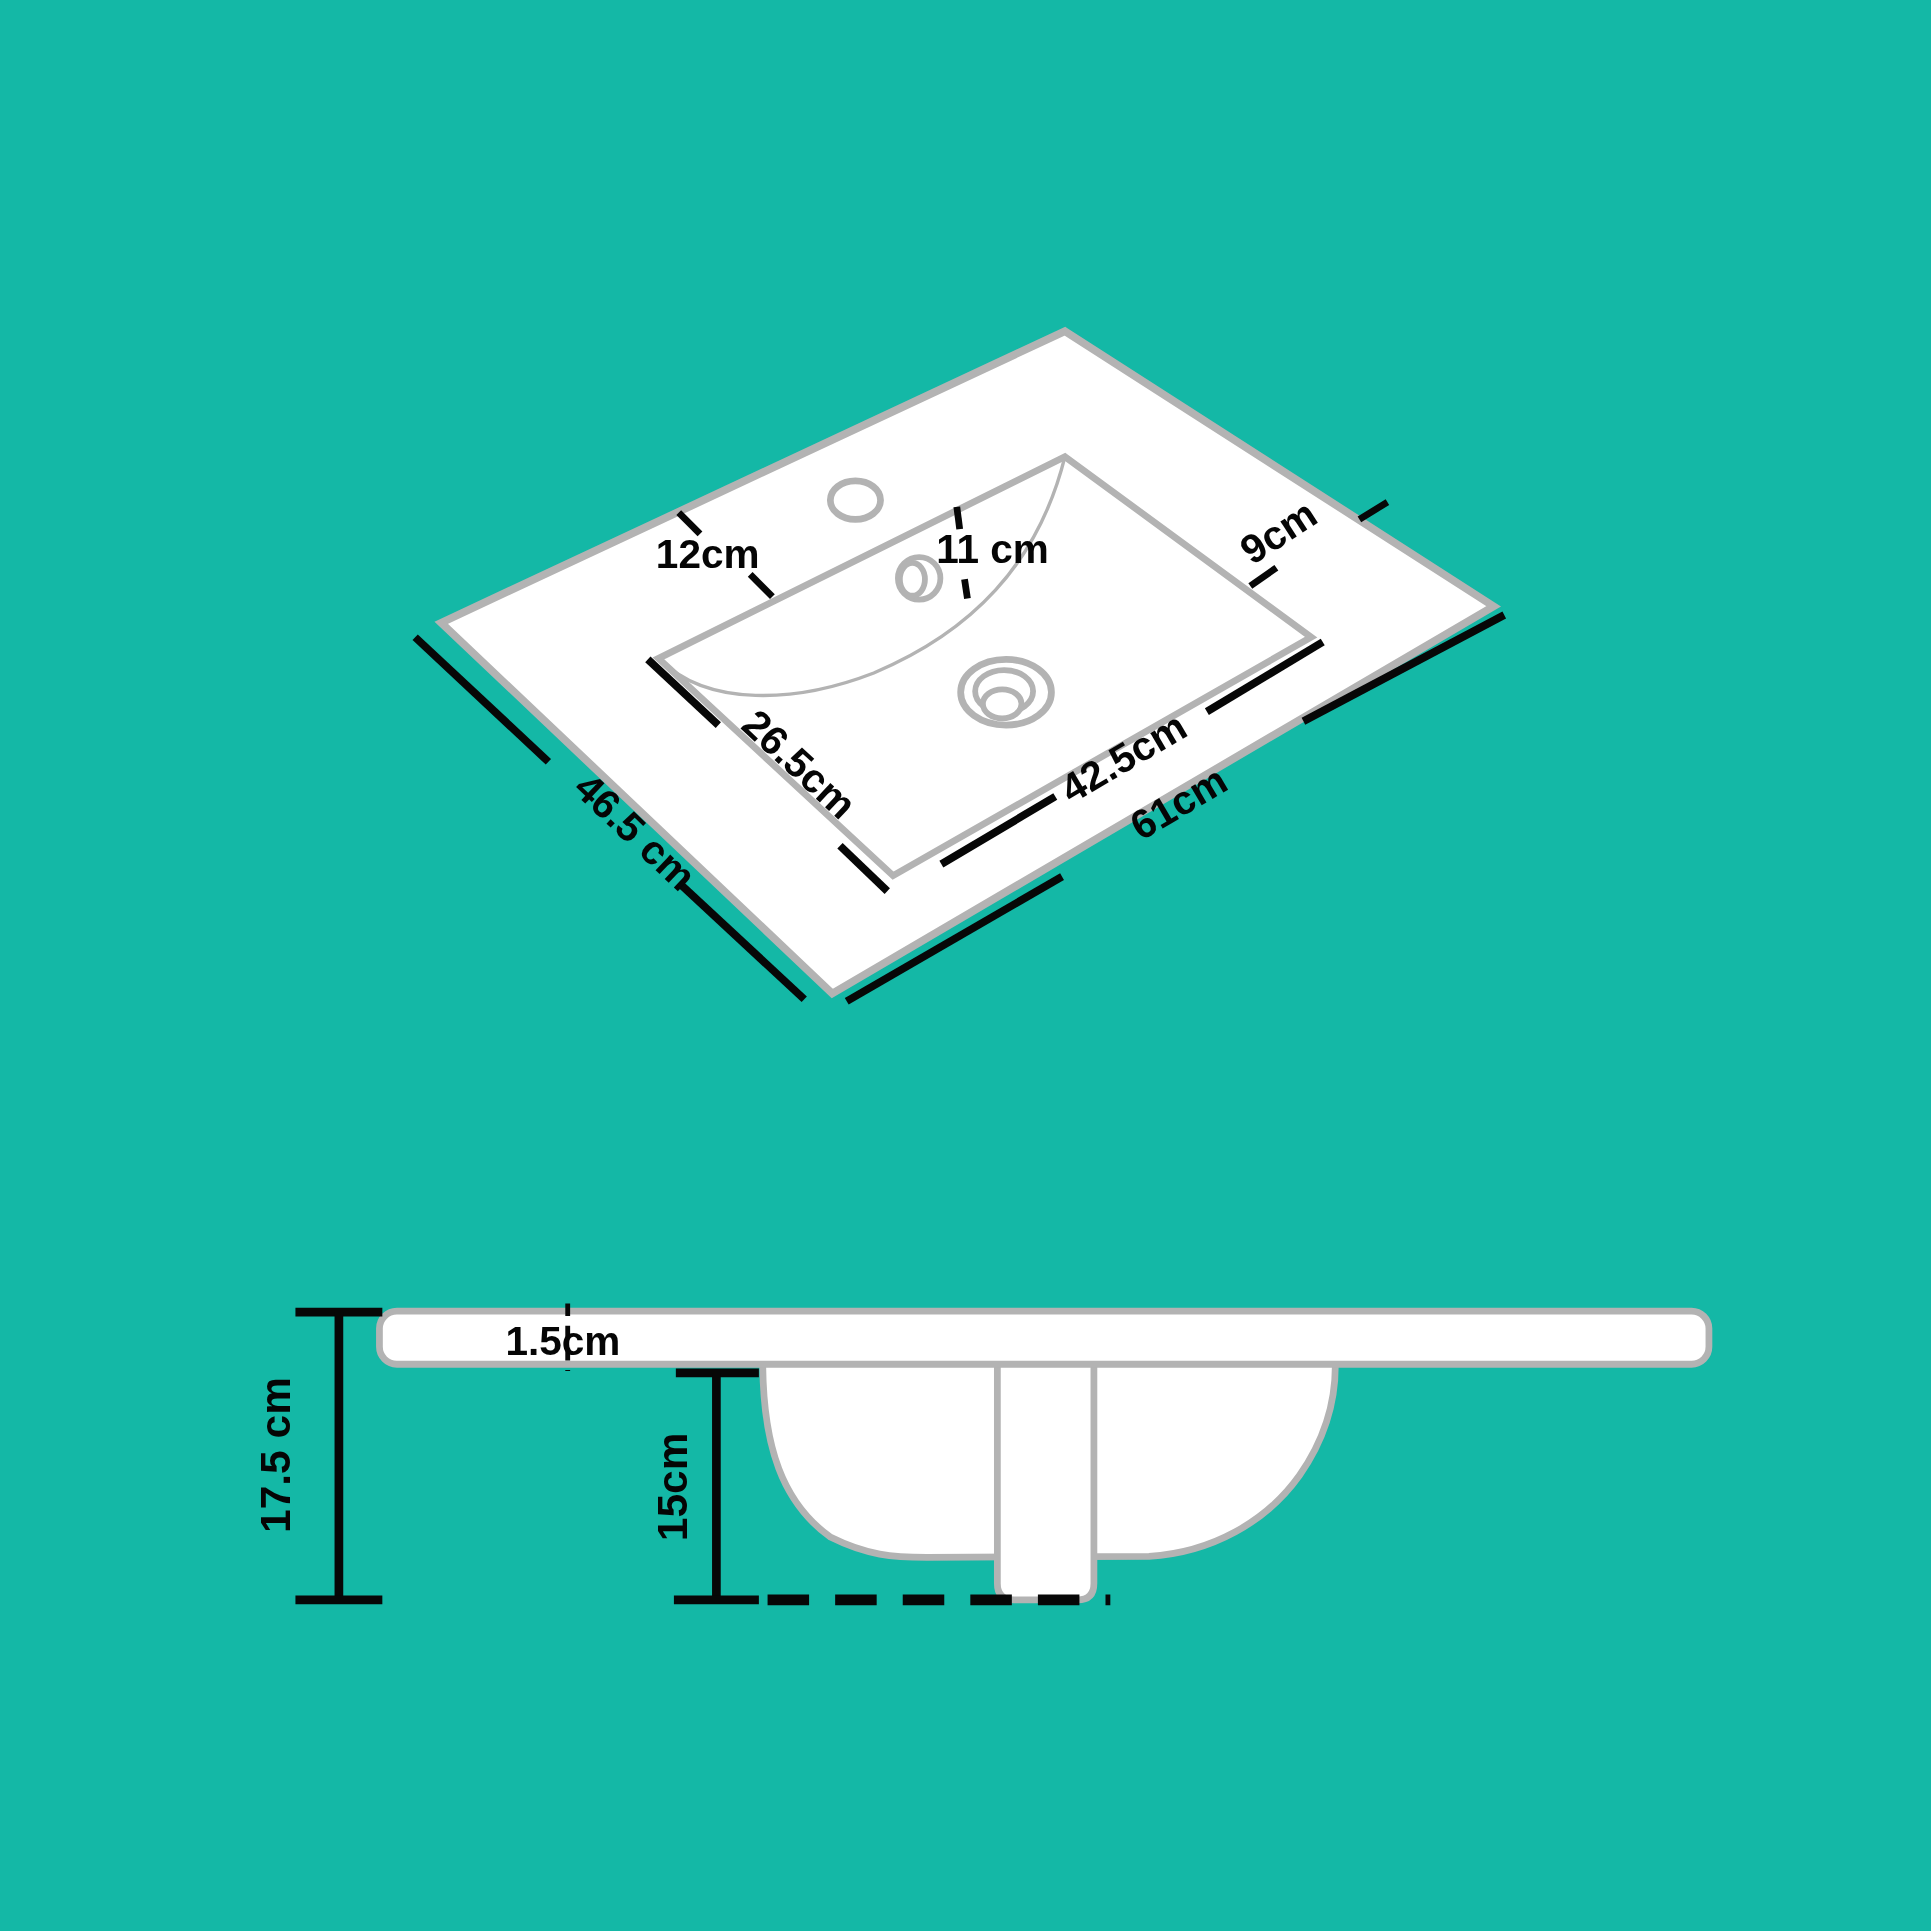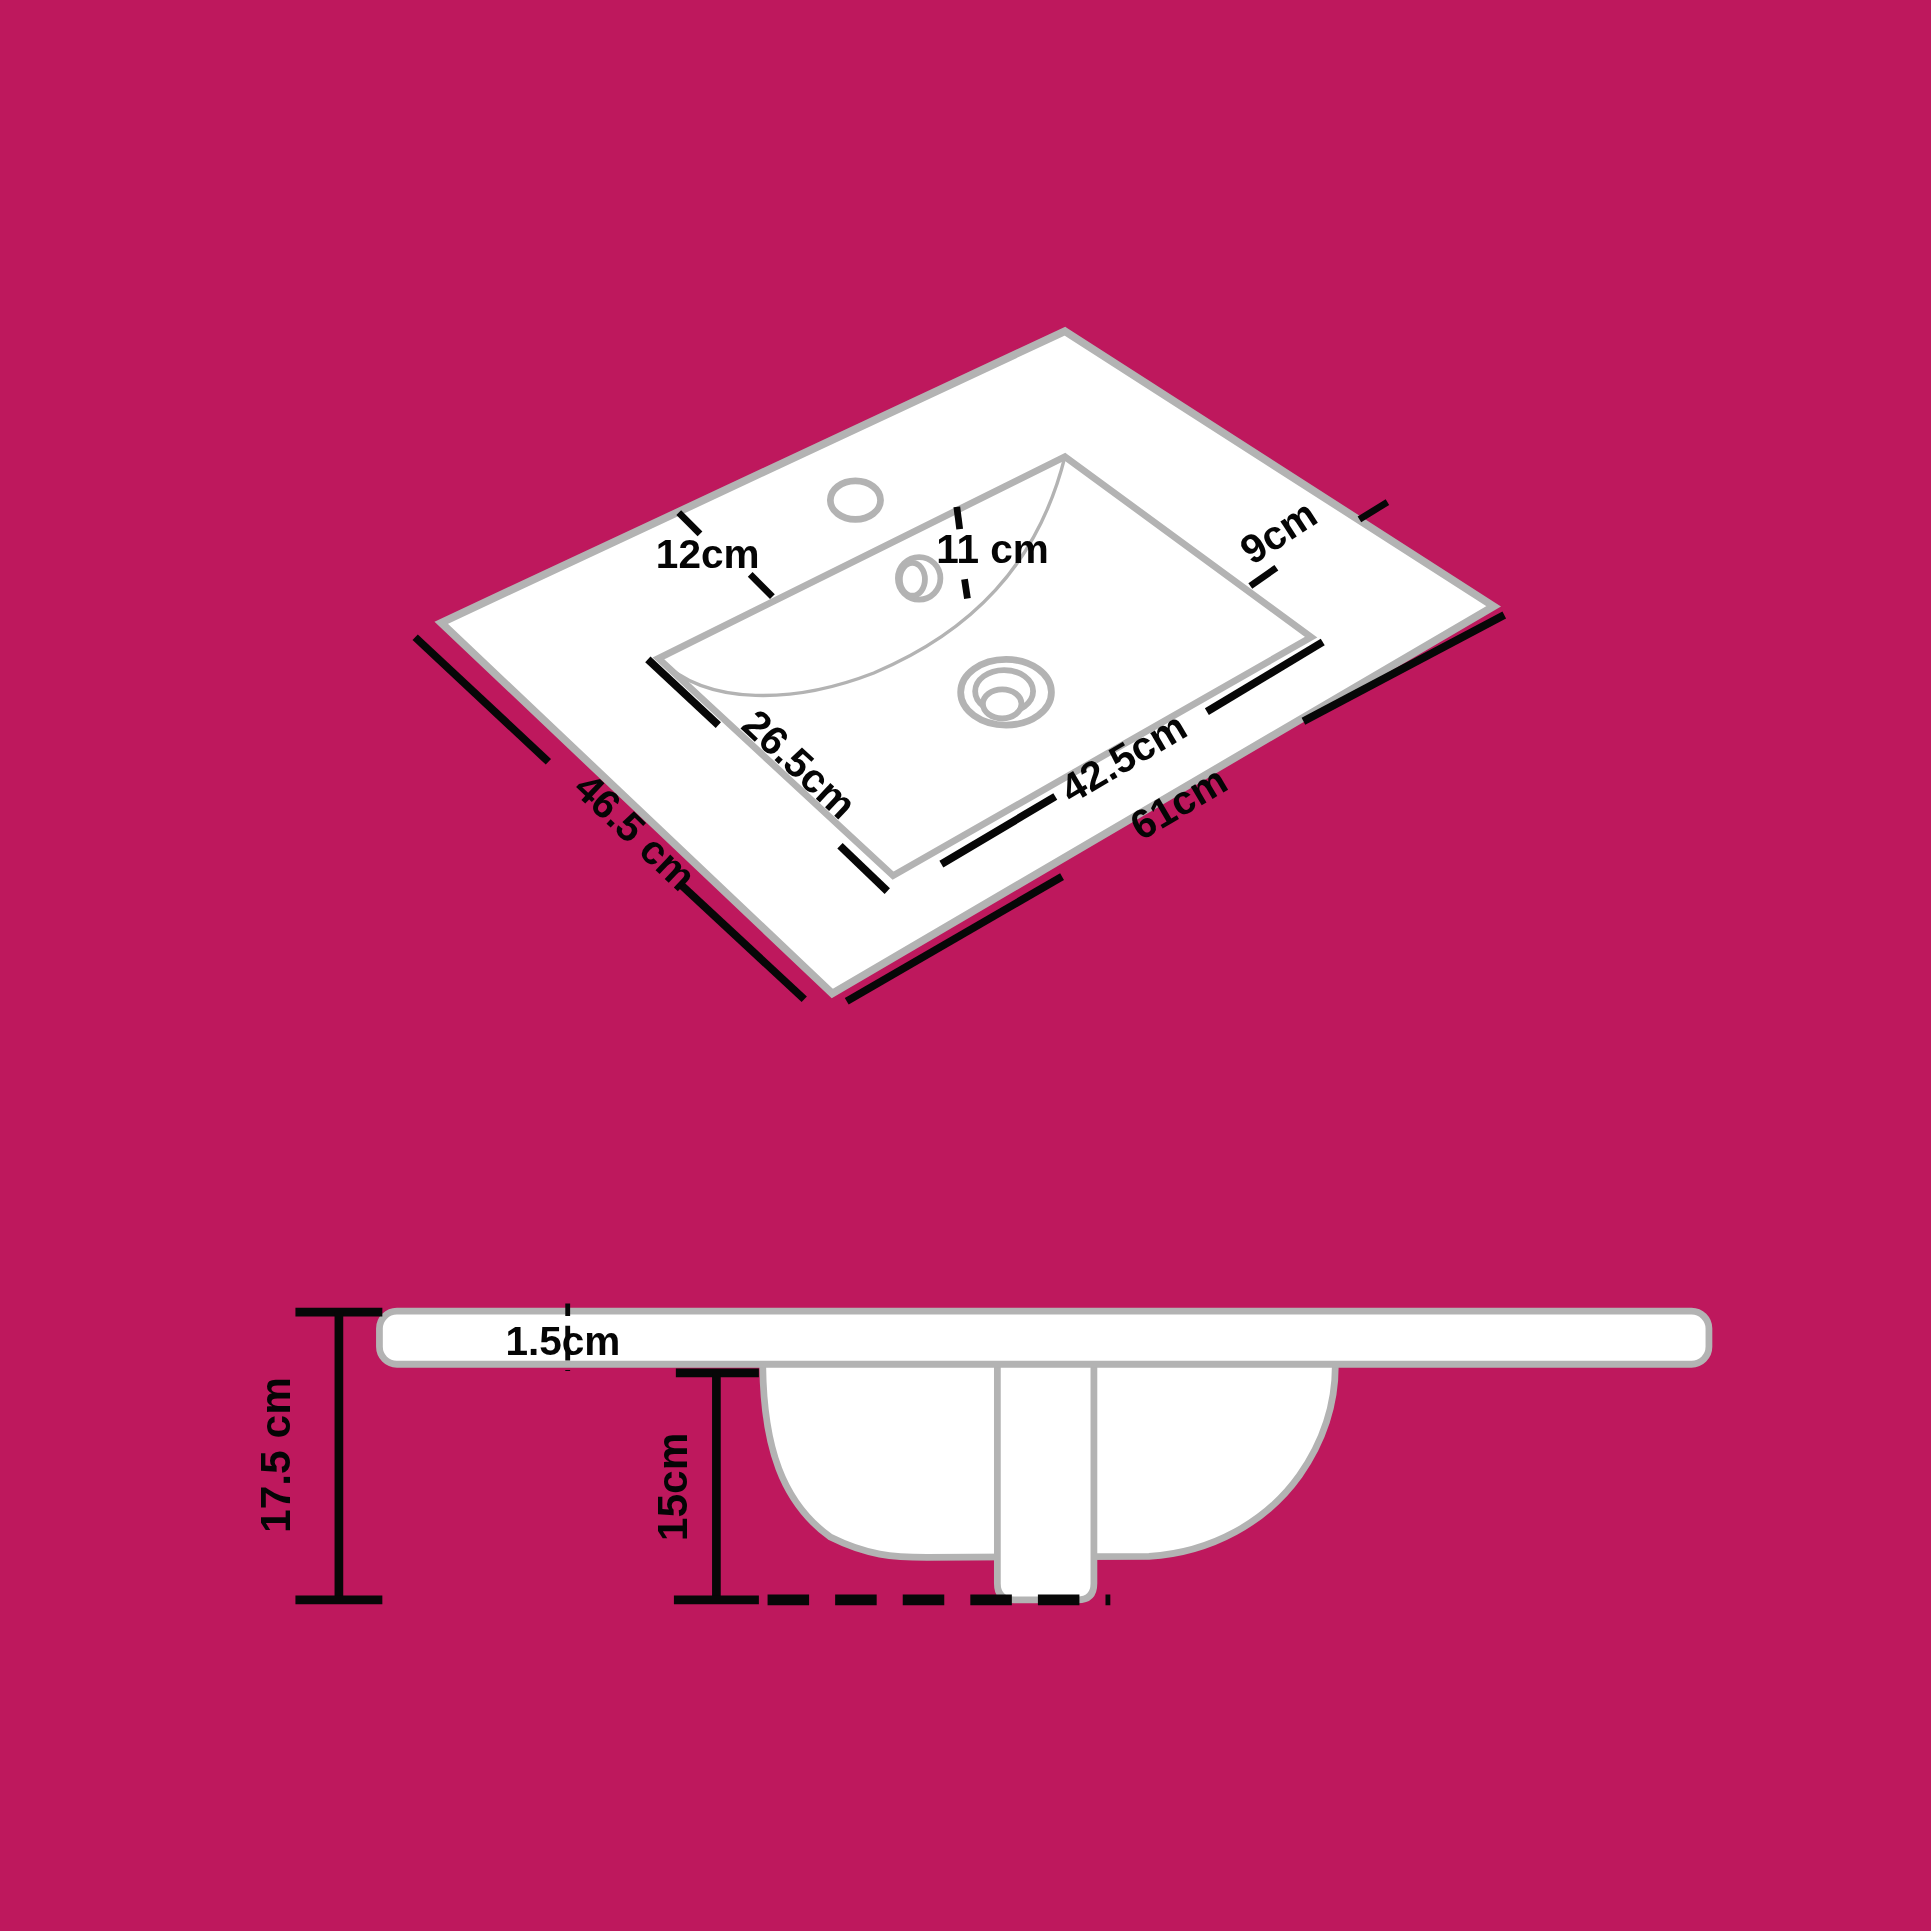--- a/index.html
+++ b/index.html
@@ -1,16 +1,16 @@
 <!DOCTYPE html>
 <html><head>
 <meta charset="utf-8">
 <style>
   html,body{margin:0;padding:0;background:#ffffff;}
-  .stage{width:1931px;height:1931px;position:relative;background:#be185d;}
+  .stage{width:1931px;height:1931px;position:relative;background:#14b8a6;}
   svg{display:block;}
   text{
     font-family:"Liberation Sans","DejaVu Sans",sans-serif;
     font-weight:600;
     fill:#050505;
   }
   .dim-label{font-size:42px;}
   .dim-label-side{font-size:44px;}
   .outline{stroke:#b3b3b3;fill:#ffffff;}
   .thin-curve{stroke:#b3b3b3;fill:none;}

